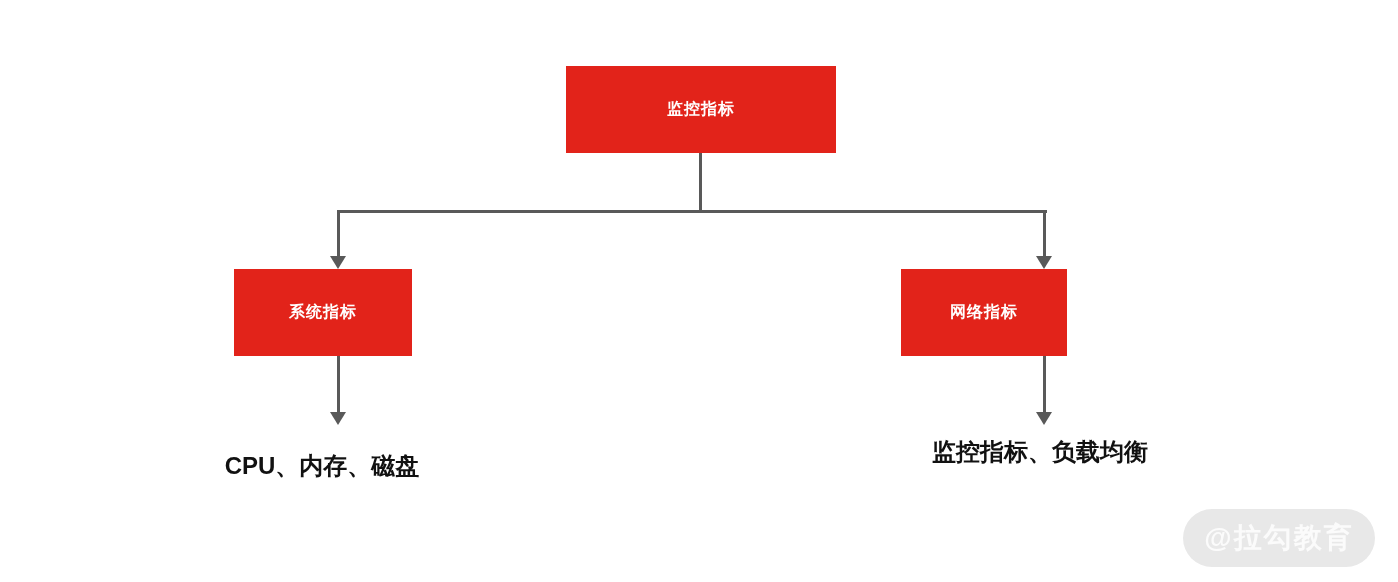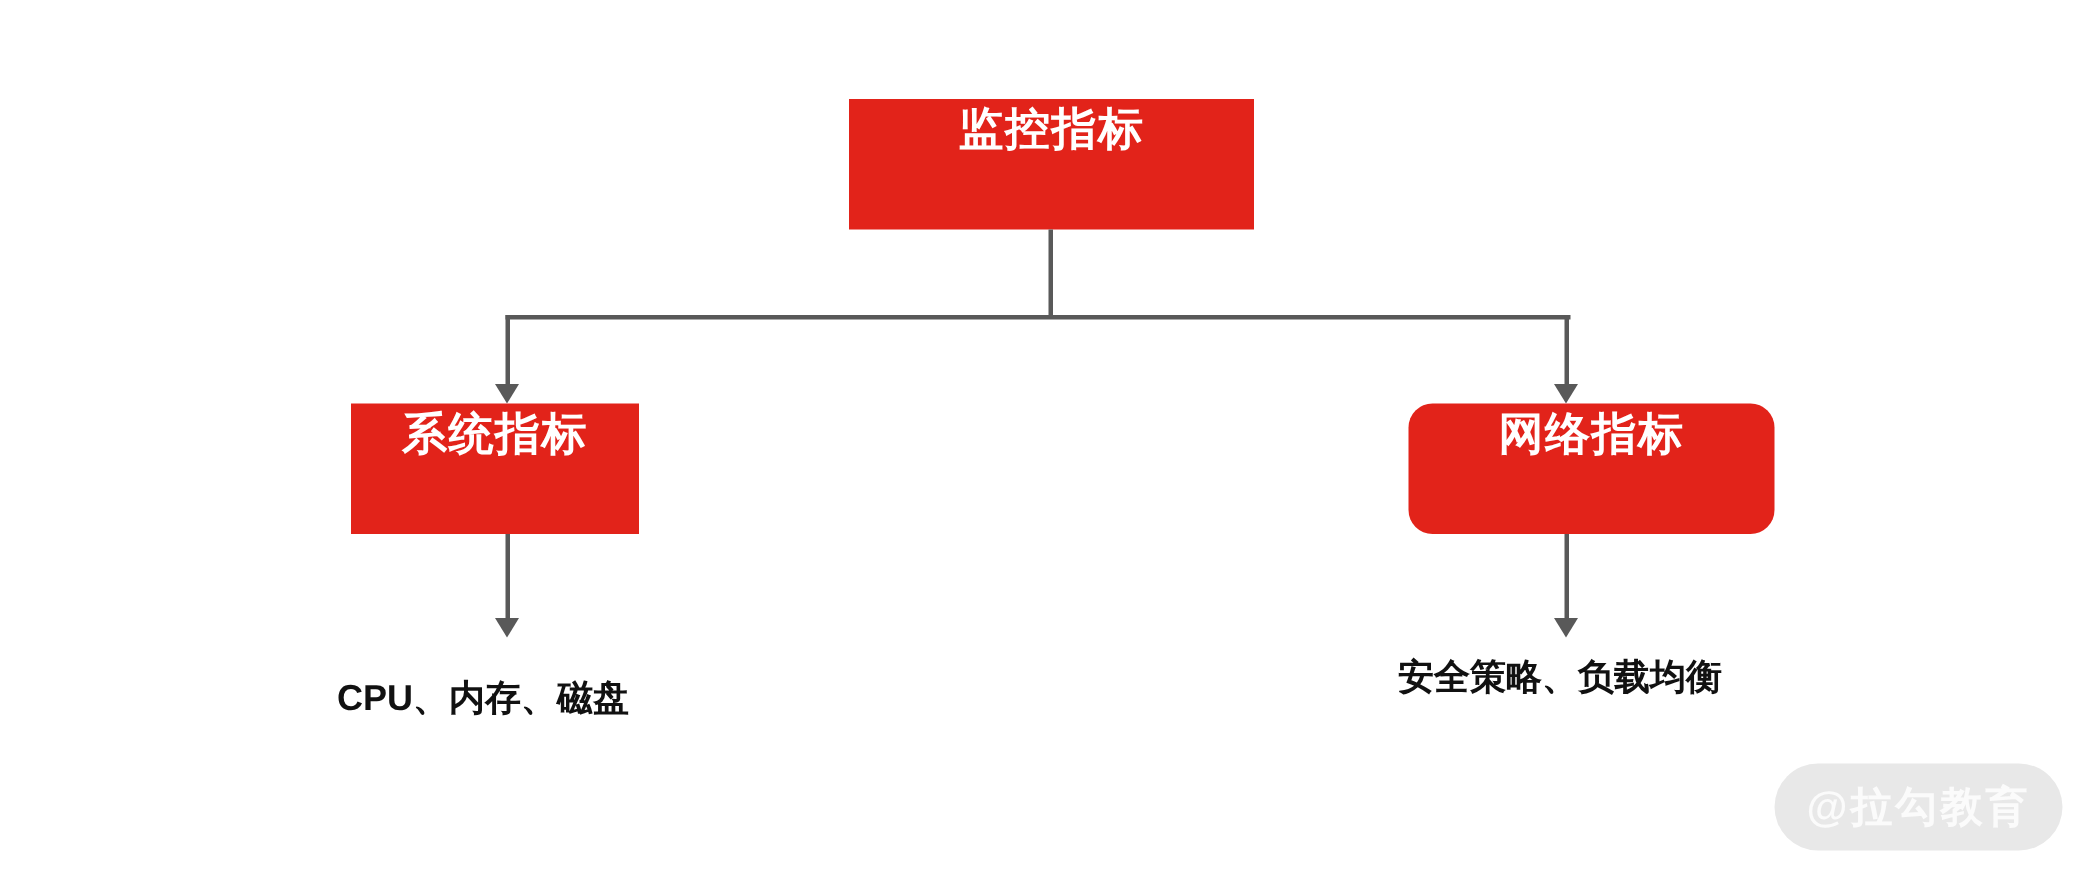--- a/index.html
+++ b/index.html
@@ -18,28 +18,29 @@
     --line: #595959;
     --text: #111111;
     --wm-bg: #e8e8e8;
     --wm-text: #fbfbfb;
   }
   .node {
     position: absolute;
     background: var(--red);
     color: #ffffff;
     display: flex;
+    align-items: center;
     justify-content: center;
-    font-size: 30px;
+    font-size: 16px;
     font-weight: 700;
     letter-spacing: 1px;
   }
   .node-root  { left: 566px; top: 66px;  width: 270px; height: 87px; }
-  .node-left  { left: 234px; top: 269px; width: 192px; height: 87px; }
-  .node-right { left: 939px; top: 269px; width: 244px; height: 87px; border-radius: 16px; }
+  .node-left  { left: 234px; top: 269px; width: 178px; height: 87px; }
+  .node-right { left: 901px; top: 269px; width: 166px; height: 87px; }
 
   .vline {
     position: absolute;
     width: 3px;
     background: var(--line);
   }
   .hline {
     position: absolute;
     height: 3px;
     background: var(--line);
@@ -116,20 +117,20 @@
     <span>网络指标</span>
   </div>
 
   <div class="vline stem-leafL"></div>
   <div class="vline stem-leafR"></div>
   <div class="arrowhead head-leafL"></div>
   <div class="arrowhead head-leafR"></div>
 
   <div class="leaf leaf-left">CPU、内存、磁盘</div>
   <div class="leaf leaf-right">
-    <div>安全策略、负载均衡</div>
+    <div>监控指标、负载均衡</div>
   </div>
 
   <div class="watermark">
     <span>@拉勾教育</span>
   </div>
 
 </div>
 
 </body></html>

